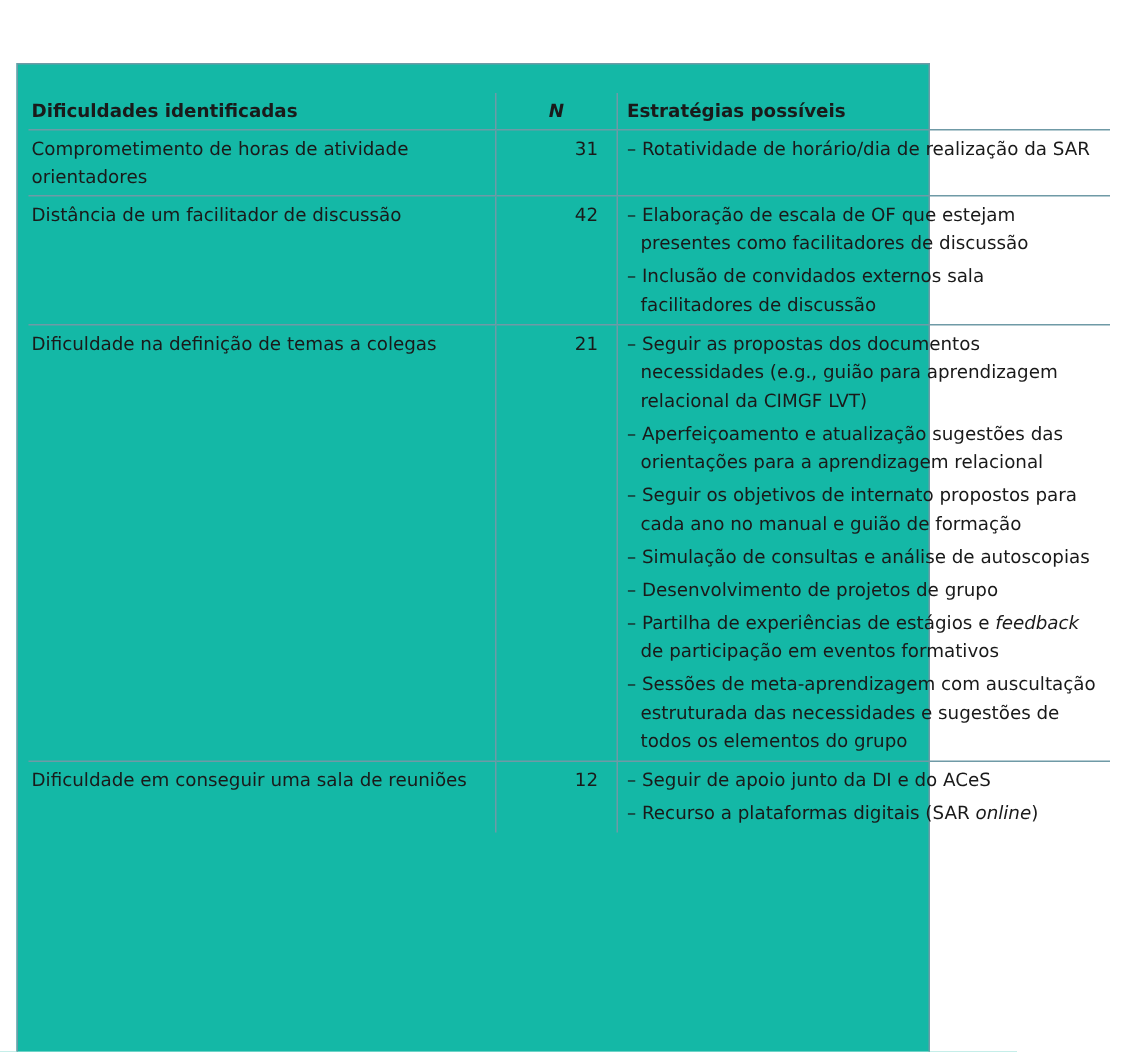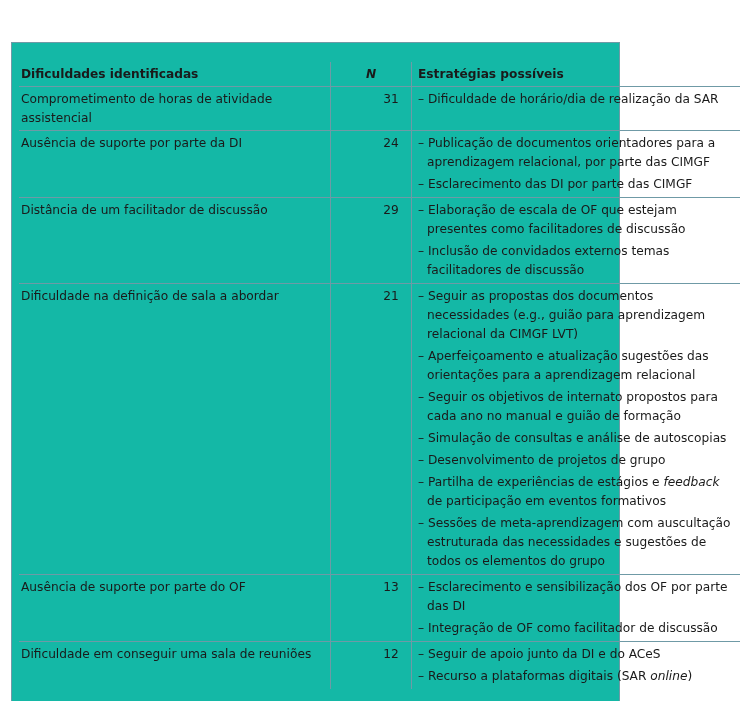--- a/index.html
+++ b/index.html
@@ -31,61 +31,45 @@
   <table>
     <thead>
       <tr>
         <th class="c1">Dificuldades identificadas</th>
         <th class="c2">N</th>
         <th class="c3">Estratégias possíveis</th>
       </tr>
     </thead>
     <tbody id="tbody">
         <tr>
-          <td class="c1">Comprometimento de horas de atividade assistencial</td>
+          <td class="c1">Comprometimento de horas de atividade orientadores</td>
           <td class="c2">31</td>
           <td class="c3">
-            <div class="strat">– Dificuldade de horário/dia de realização da SAR</div>
-          </td>
-        </tr>
-        <tr>
-          <td class="c1">Ausência de suporte por parte da DI</td>
-          <td class="c2">24</td>
-          <td class="c3">
-            <div class="strat">– Publicação de documentos orientadores para a aprendizagem relacional, por parte das CIMGF</div>
-            <div class="strat">– Esclarecimento das DI por parte das CIMGF</div>
+            <div class="strat">– Rotatividade de horário/dia de realização da SAR</div>
           </td>
         </tr>
         <tr>
           <td class="c1">Distância de um facilitador de discussão</td>
-          <td class="c2">29</td>
+          <td class="c2">42</td>
           <td class="c3">
             <div class="strat">– Elaboração de escala de OF que estejam presentes como facilitadores de discussão</div>
-            <div class="strat">– Inclusão de convidados externos temas facilitadores de discussão</div>
+            <div class="strat">– Inclusão de convidados externos sala facilitadores de discussão</div>
           </td>
         </tr>
         <tr>
-          <td class="c1">Dificuldade na definição de sala a abordar</td>
+          <td class="c1">Dificuldade na definição de temas a colegas</td>
           <td class="c2">21</td>
           <td class="c3">
             <div class="strat">– Seguir as propostas dos documentos necessidades (e.g., guião para aprendizagem relacional da CIMGF LVT)</div>
             <div class="strat">– Aperfeiçoamento e atualização sugestões das orientações para a aprendizagem relacional</div>
             <div class="strat">– Seguir os objetivos de internato propostos para cada ano no manual e guião de formação</div>
             <div class="strat">– Simulação de consultas e análise de autoscopias</div>
             <div class="strat">– Desenvolvimento de projetos de grupo</div>
             <div class="strat">– Partilha de experiências de estágios e <em>feedback</em> de participação em eventos formativos</div>
             <div class="strat">– Sessões de meta-aprendizagem com auscultação estruturada das necessidades e sugestões de todos os elementos do grupo</div>
-          </td>
-        </tr>
-        <tr>
-          <td class="c1">Ausência de suporte por parte do OF</td>
-          <td class="c2">13</td>
-          <td class="c3">
-            <div class="strat">– Esclarecimento e sensibilização dos OF por parte das DI</div>
-            <div class="strat">– Integração de OF como facilitador de discussão</div>
           </td>
         </tr>
         <tr>
           <td class="c1">Dificuldade em conseguir uma sala de reuniões</td>
           <td class="c2">12</td>
           <td class="c3">
             <div class="strat">– Seguir de apoio junto da DI e do ACeS</div>
             <div class="strat">– Recurso a plataformas digitais (SAR <em>online</em>)</div>
           </td>
         </tr>

